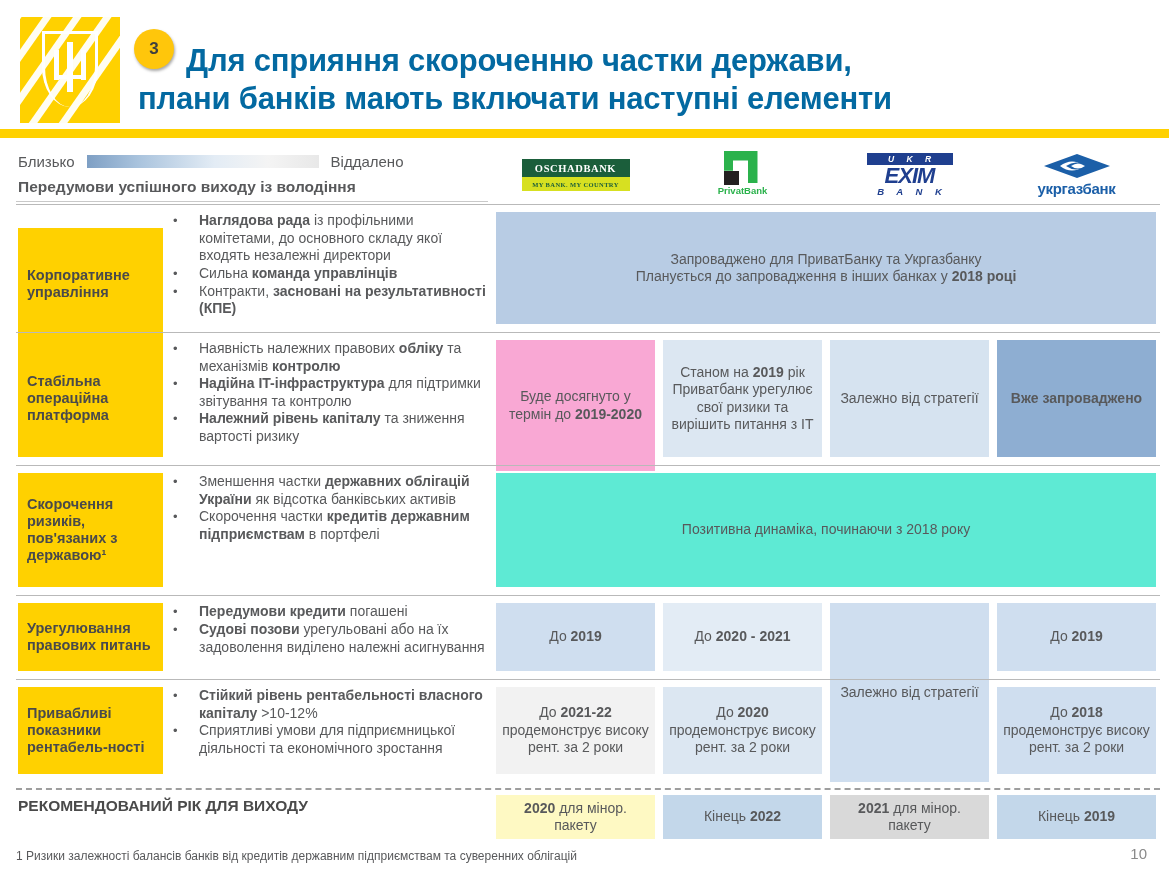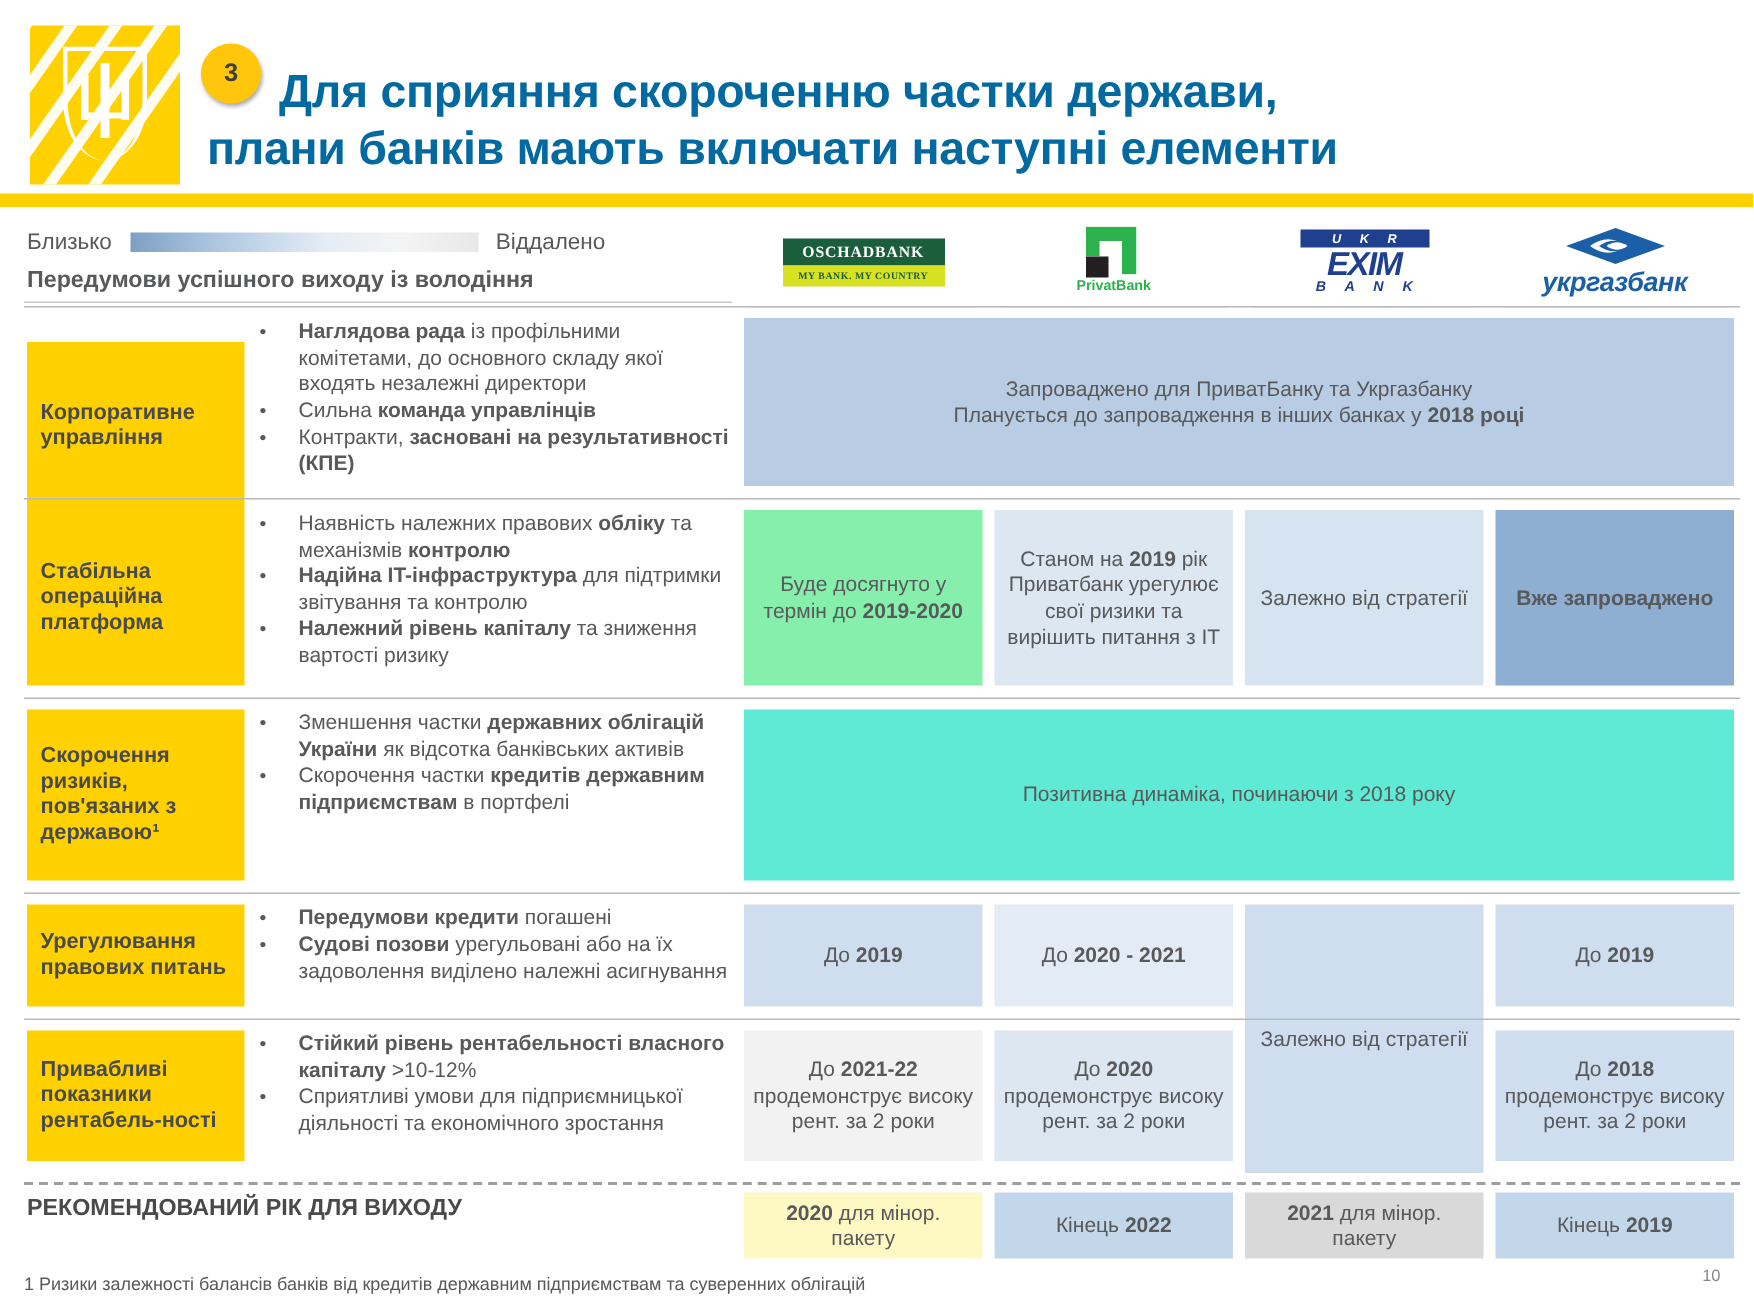--- a/index.html
+++ b/index.html
@@ -75,21 +75,21 @@
     font-size:9.5px;font-weight:bold;color:#2bb24c;}
 
   .exim{width:86px;text-align:center;color:#1f3f8f;font-style:italic;}
   .exim .ukr{background:#1f3f8f;color:#fff;font-size:8.5px;font-weight:bold;letter-spacing:5px;
     padding:1px 0 1px 5px;}
   .exim .mid{font-size:22px;font-weight:bold;letter-spacing:-1px;line-height:21px;}
   .exim .bnk{font-size:9.5px;font-weight:bold;letter-spacing:5px;padding-left:5px;}
 
   .ukrgaz{width:120px;text-align:center;}
   .ukrgaz .wave{display:block;margin:0 auto 1px;}
-  .ukrgaz .txt{font-size:18px;font-weight:bold;color:#1b5fa8;font-style:italic;letter-spacing:-.3px;}
+  .ukrgaz .txt{font-size:15px;font-weight:bold;color:#1b5fa8;letter-spacing:-.3px;}
 
   
   .matrix{position:absolute;left:0;top:204px;width:1169px;}
   .row{position:relative;width:1169px;}
   .row-rule{position:absolute;left:16px;right:9px;top:0;height:1px;background:#b9b9b9;}
   .cat{
     position:absolute;left:18px;width:145px;background:#FFD100;color:#4a4a4a;
     font-size:14.5px;font-weight:bold;line-height:17px;
     display:flex;align-items:center;padding-left:9px;box-sizing:border-box;
   }
@@ -104,21 +104,21 @@
     font-size:14px;line-height:17.5px;color:#58595b;padding:2px 6px;
   }
   .cell b{font-weight:bold;}
 
   
   .dashed{position:absolute;left:16px;top:788px;width:1144px;height:0;
     border-top:2px dashed #9e9e9e;}
   .rec-label{position:absolute;left:18px;top:797px;font-size:15.5px;font-weight:bold;color:#4a4a4a;}
   .rec-cells{position:absolute;left:492px;top:795px;width:668px;height:44px;}
   .footnote{position:absolute;left:16px;top:849px;font-size:12px;color:#58595b;}
-  .pageno{position:absolute;right:22px;top:845px;font-size:11px;color:#8a8a8a;}
+  .pageno{position:absolute;right:22px;top:845px;font-size:15px;color:#8a8a8a;}
 </style>
 </head>
 <body>
 
 <div class="header">
   <div class="emblem">
     <div class="stripes">
 
       <i style="left:0px;top:-10px"></i>
         <i style="left:30px;top:-10px"></i>
@@ -223,21 +223,21 @@
         <div class="bl">
           <span class="dot">•</span>
           <span><b>Надійна IT-інфраструктура</b><span> для підтримки звітування та контролю</span></span>
         </div>
         <div class="bl">
           <span class="dot">•</span>
           <span><b>Належний рівень капіталу</b><span> та зниження вартості ризику</span></span>
         </div>
       </div>
       <div class="cells" style="height: 133px;">
-        <div class="cell" style="left: 4px; width: 159px; background: #86efac; top: 8px; height: 117px; justify-content: center;">
+        <div class="cell" style="left: 4px; width: 159px; background: #f9a8d4; top: 8px; height: 131px; justify-content: center;">
           <div><span>Буде досягнуто у термін до </span><b>2019-2020</b></div>
         </div>
         <div class="cell" style="left: 171px; width: 159px; background: rgb(220, 231, 242); top: 8px; height: 117px;">
           <div><span>Станом на </span><b>2019</b><span> рік Приватбанк урегулює свої ризики та вирішить питання з IT</span></div>
         </div>
         <div class="cell" style="left: 338px; width: 159px; background: rgb(214, 227, 240); top: 8px; height: 117px;">
           <div><span>Залежно від стратегії</span></div>
         </div>
         <div class="cell" style="left: 505px; width: 159px; background: rgb(142, 174, 210); top: 8px; height: 117px;">
           <div><b>Вже запроваджено</b></div>

